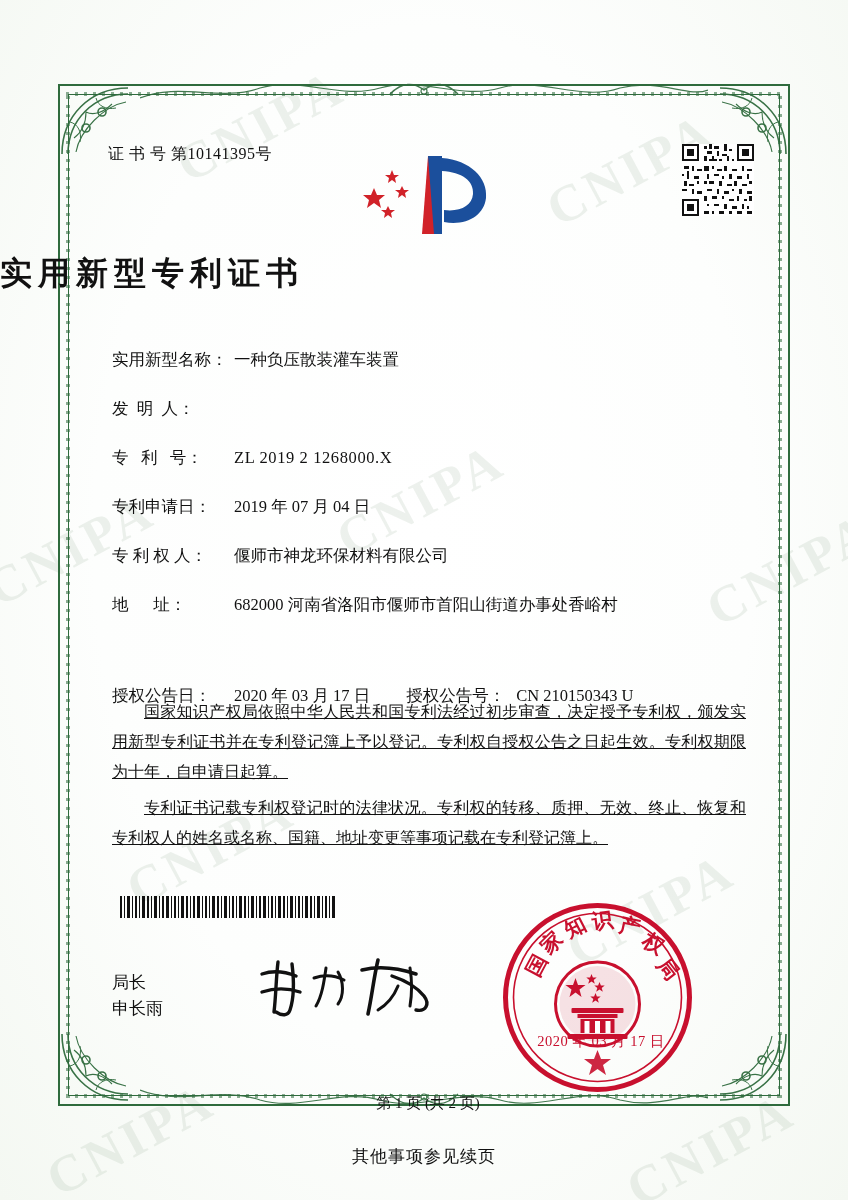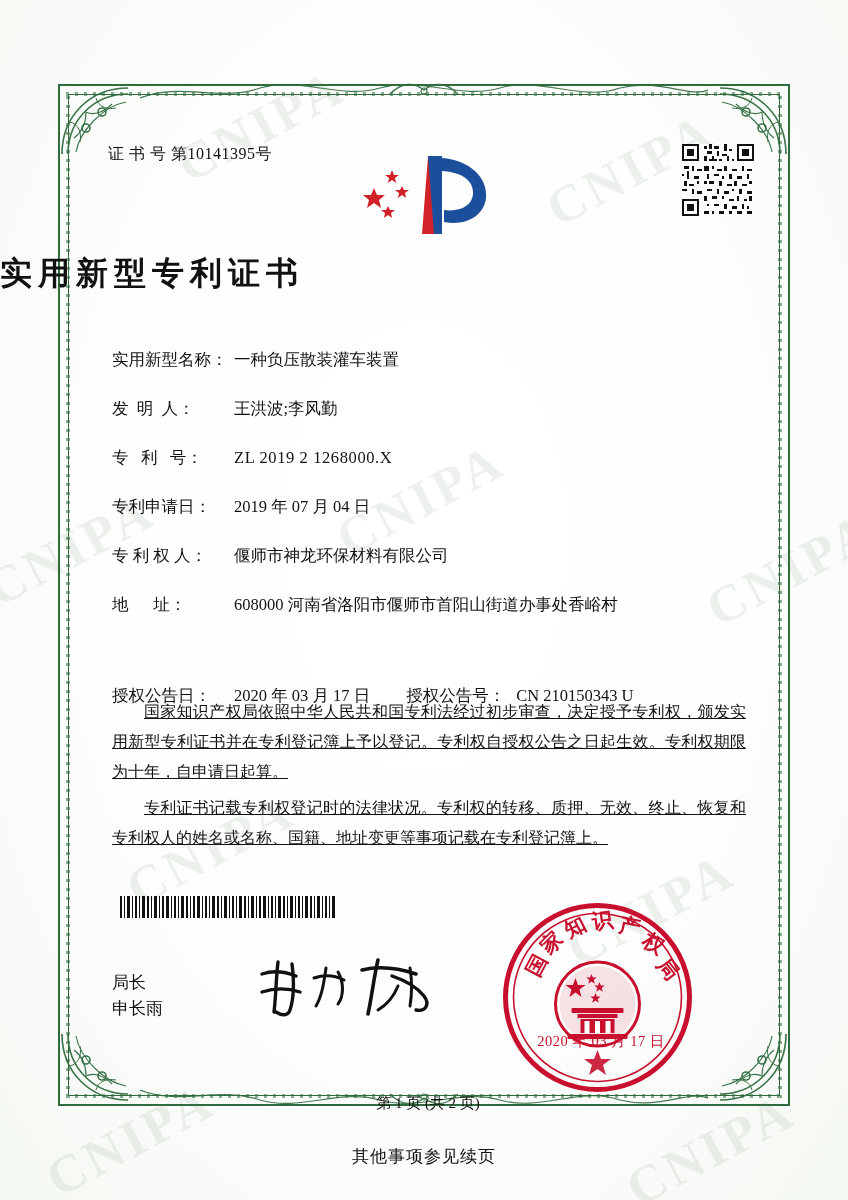--- a/index.html
+++ b/index.html
@@ -408,37 +408,36 @@
 
   <div class="title">实用新型专利证书</div>
 
   <div class="fields">
     <div class="frow">
       <div class="flabel">实用新型名称：</div>
       <div class="fvalue">一种负压散装灌车装置</div>
     </div>
     <div class="frow">
       <div class="flabel">发  明  人：</div>
-      <div class="fvalue">王洪波;李风勤</div>
     </div>
     <div class="frow">
       <div class="flabel">专   利   号：</div>
       <div class="fvalue mono">ZL 2019 2 1268000.X</div>
     </div>
     <div class="frow">
       <div class="flabel">专利申请日：</div>
       <div class="fvalue">2019 年 07 月 04 日</div>
     </div>
     <div class="frow">
       <div class="flabel">专 利 权 人：</div>
       <div class="fvalue">偃师市神龙环保材料有限公司</div>
     </div>
     <div class="frow">
       <div class="flabel">地      址：</div>
-      <div class="fvalue">608000 河南省洛阳市偃师市首阳山街道办事处香峪村</div>
+      <div class="fvalue">682000 河南省洛阳市偃师市首阳山街道办事处香峪村</div>
     </div>
     <div class="frow two">
       <div class="flabel">授权公告日：</div>
       <div style="flex:0 0 auto;">2020 年 03 月 17 日</div>
       <div class="seg2-label">授权公告号：</div>
       <div style="flex:0 0 auto;">CN 210150343 U</div>
     </div>
   </div>
 
   <div class="paras">

